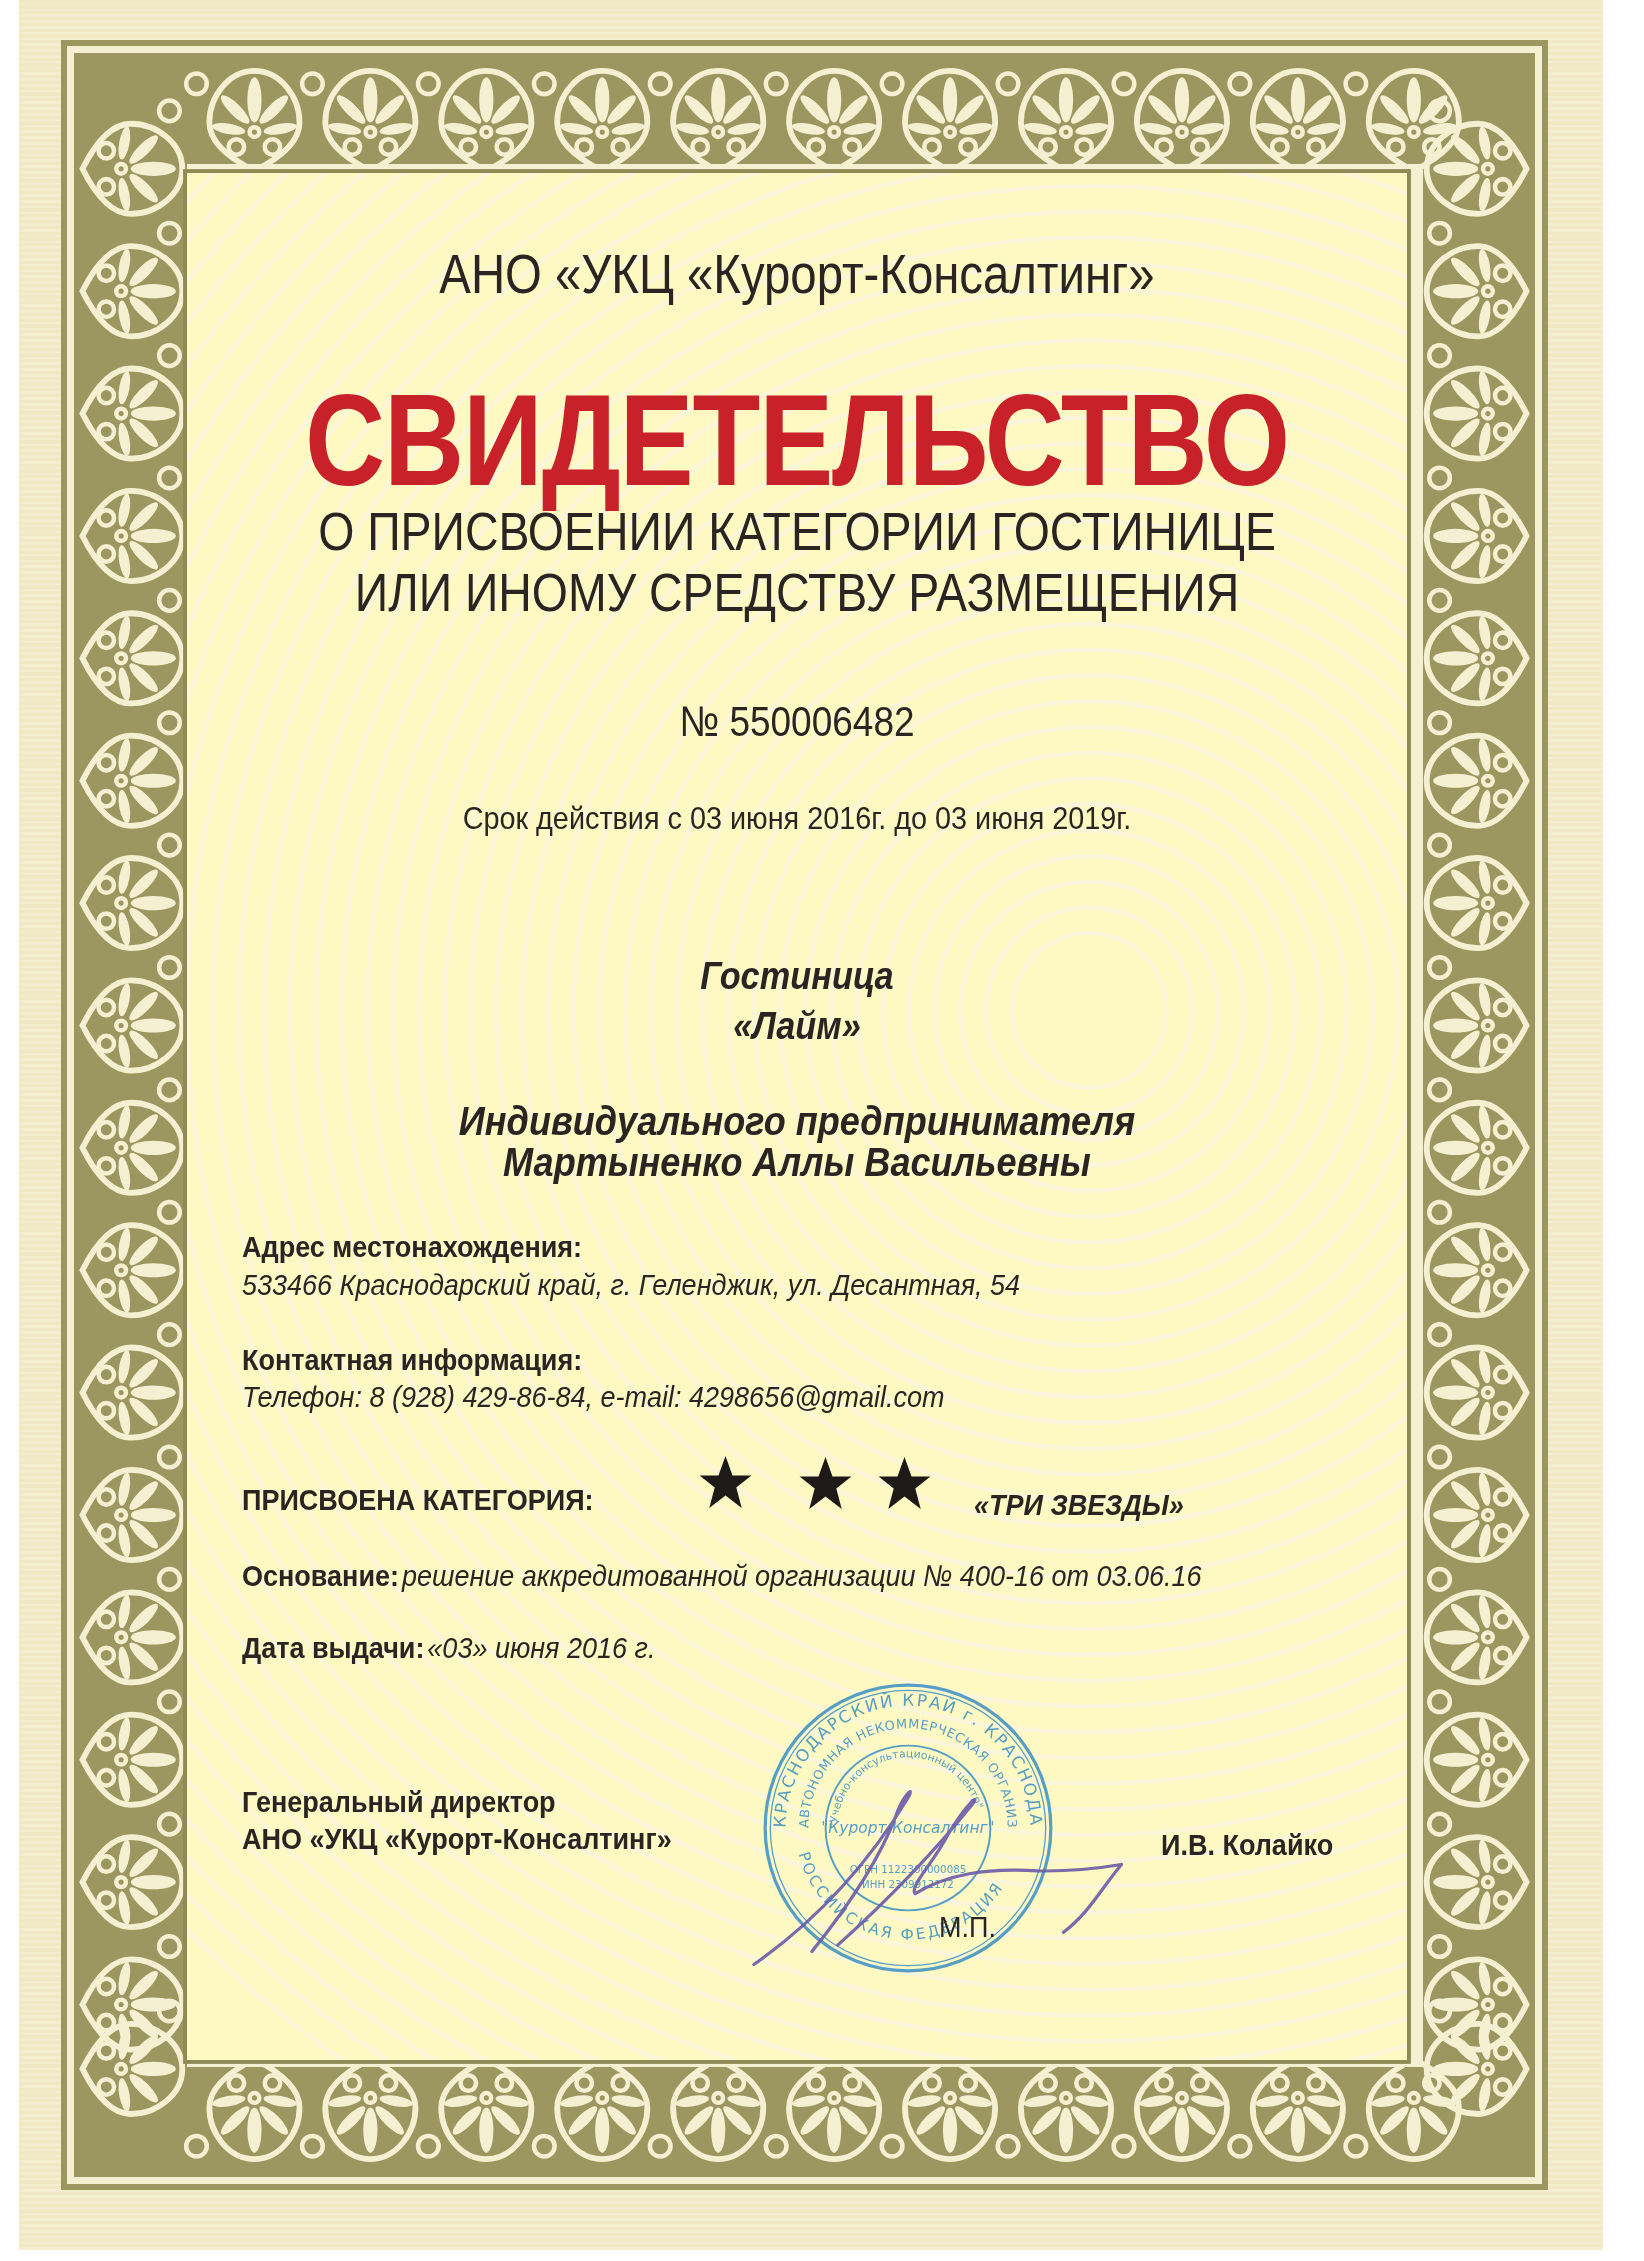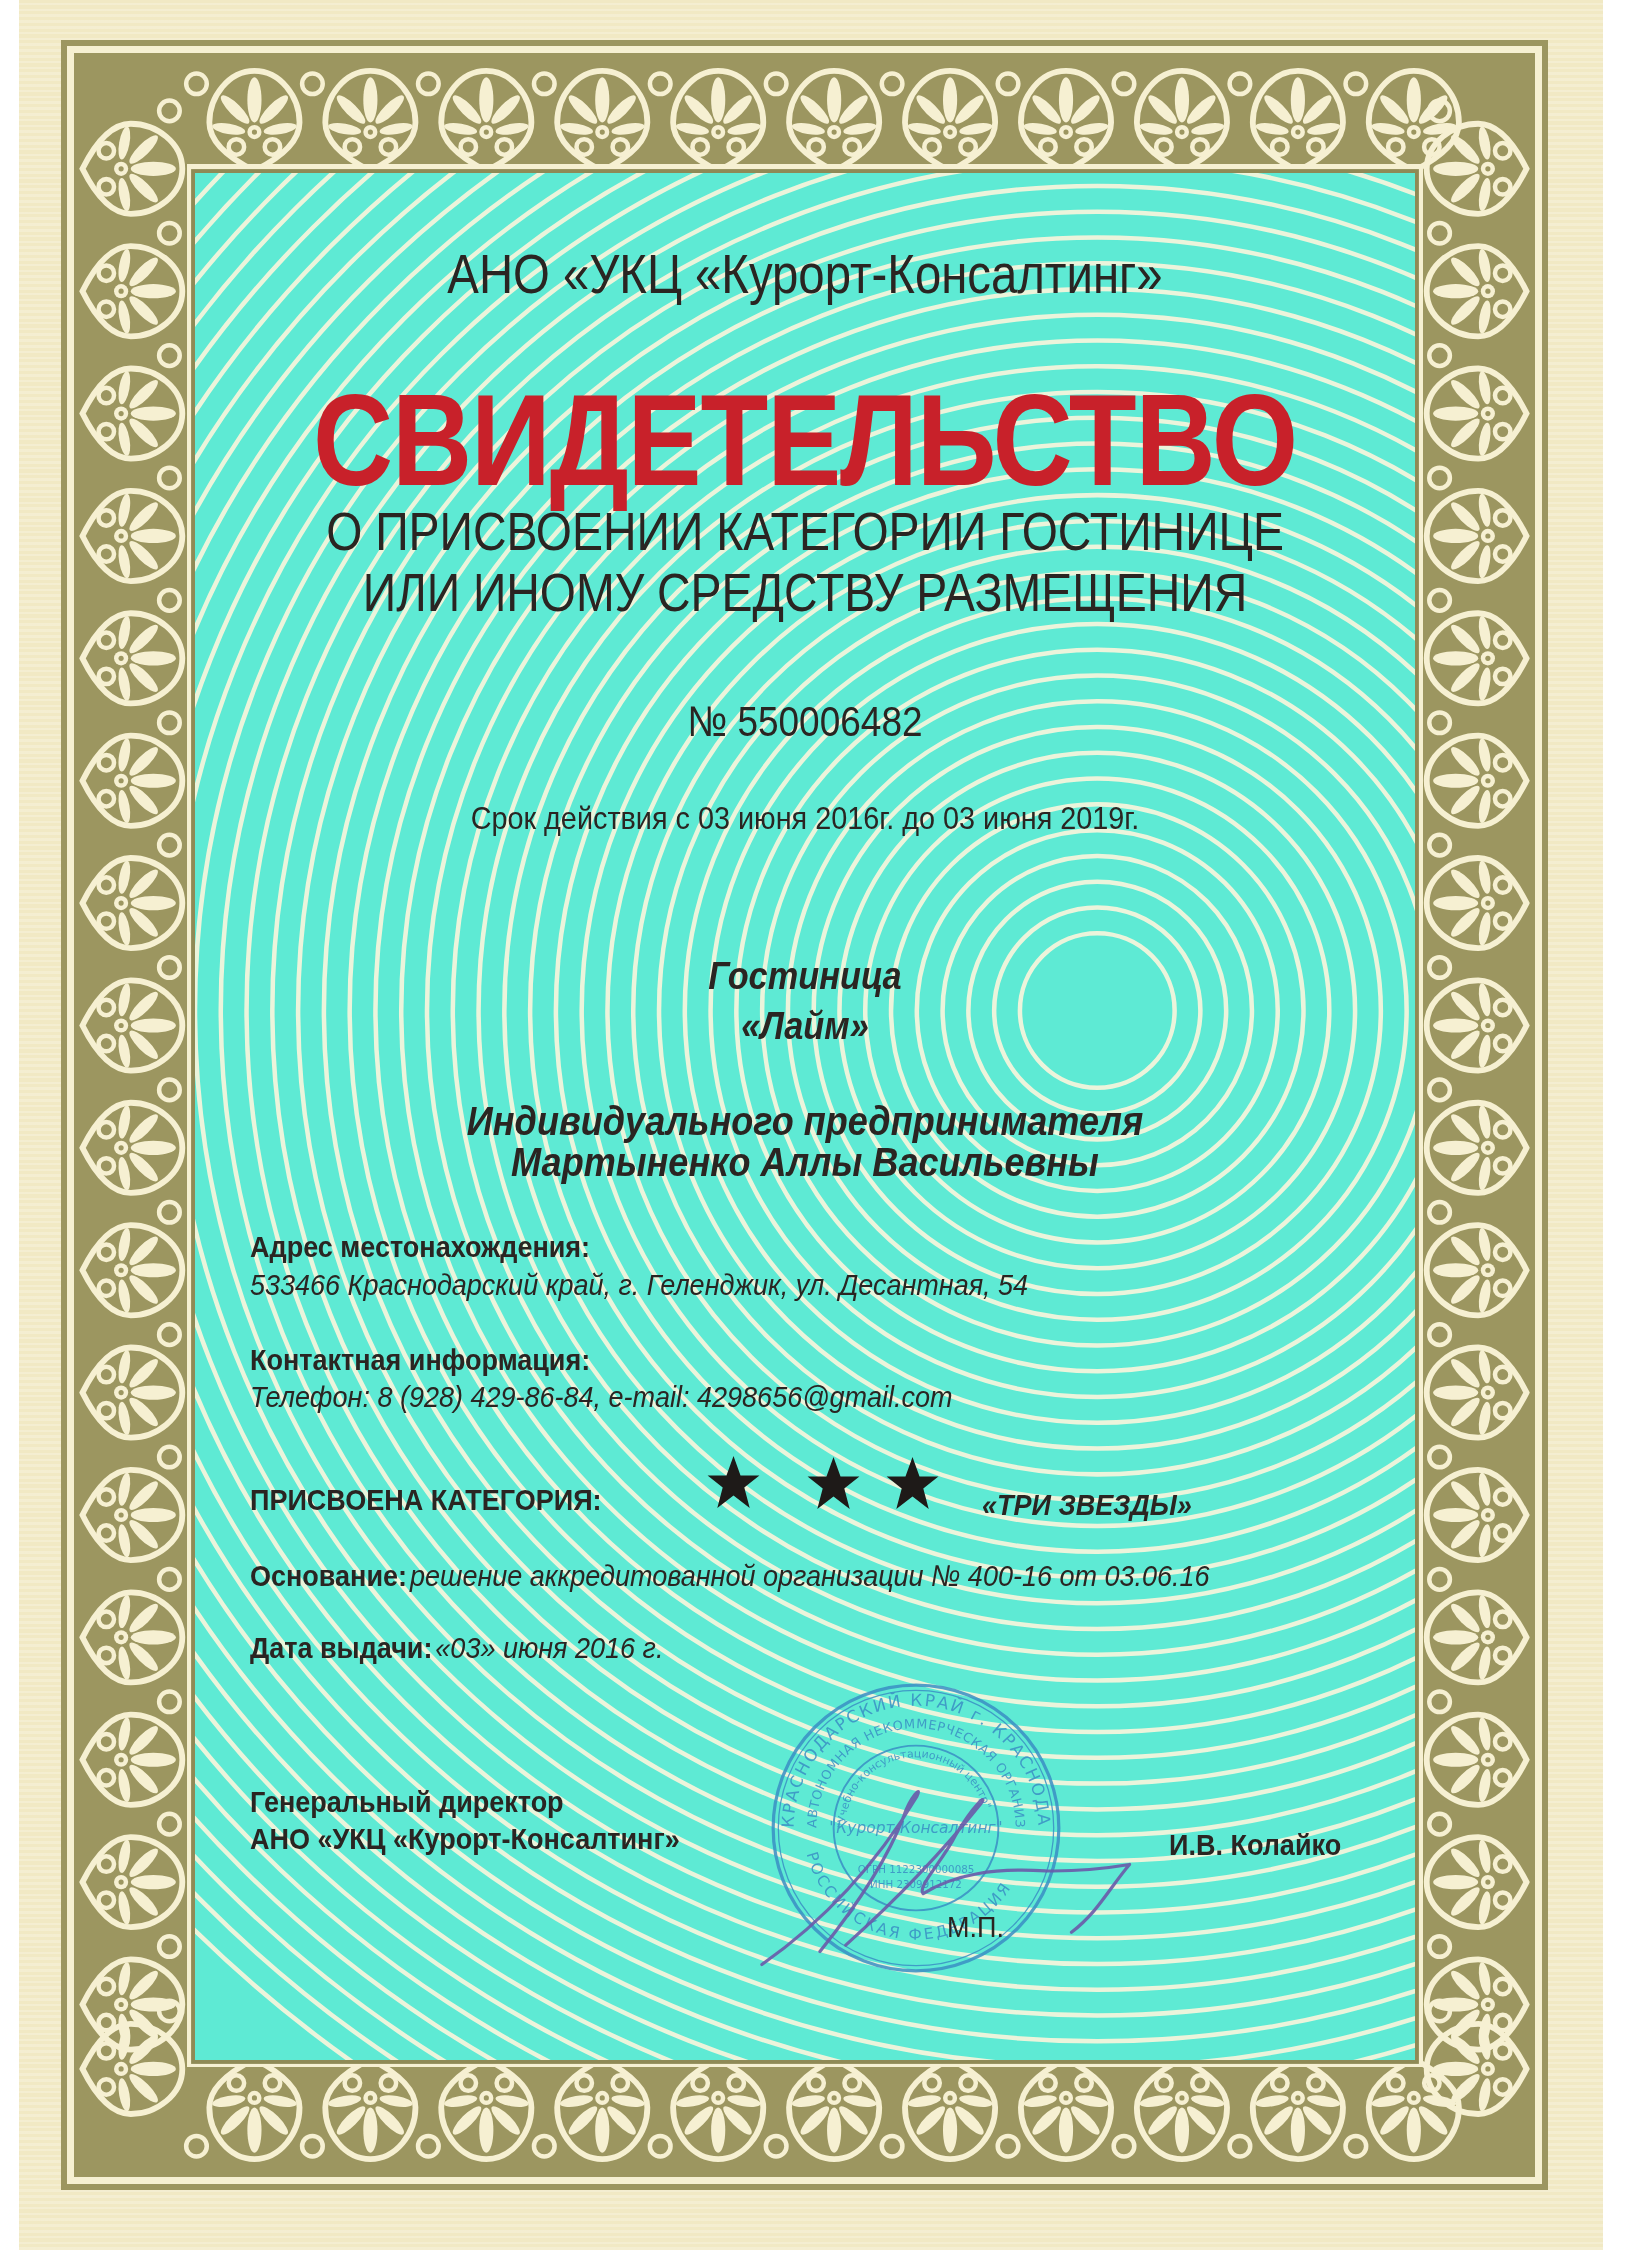--- a/index.html
+++ b/index.html
@@ -3,22 +3,22 @@
 <meta charset="utf-8">
 <style>
   html, body { margin:0; padding:0; }
   body { width:1644px; height:2261px; position:relative; overflow:hidden; background:#ffffff; font-family:"DejaVu Sans", sans-serif; }
   .paper { position:absolute; left:18.7px; top:0; width:1584px; height:2250px; background:#f1e9c4;
     background-image: repeating-linear-gradient(0deg, rgba(255,255,255,0.22) 0 2.6px, rgba(0,0,0,0) 2.6px 5.8px); }
   .band { position:absolute; left:61px; top:40px; width:1487px; height:2150px; background:#9c9660; box-sizing:border-box; }
   .band::before { content:""; position:absolute; left:5.8px; top:5.8px; right:5.8px; bottom:5.8px; border:7.7px solid #f6f0d2; box-sizing:border-box; }
   .ornament { position:absolute; left:0; top:0; width:1487px; height:2150px; }
   .inner-line { position:absolute; left:187px; top:164px; width:1236px; height:1903px; background:#f6f0d2; }
-  .panel { position:absolute; left:195px; top:173px; width:1220px; height:1887px; overflow:hidden;
-    background:#5eead4; box-shadow: 0 0 0 3.9px #8f8a56; }
+  .panel { position:absolute; left:187px; top:173px; width:1220px; height:1887px; overflow:hidden;
+    background:#fef9c3; box-shadow: 0 0 0 3.9px #8f8a56; }
   .panel-bg { position:absolute; left:0; top:0; width:100%; height:100%; }
   .txt { position:absolute; color:#2a2522; white-space:nowrap; line-height:1; }
   .center { left:0; width:1220px; text-align:center; }
   .org { font-family:"Liberation Sans Narrow","Liberation Sans", sans-serif; font-size:55px; transform:scaleX(0.86); }
   .title { font-family:"Liberation Sans", sans-serif; font-weight:bold; font-size:129px; color:#c8212a; letter-spacing:-1.3px; transform:scaleX(0.86); }
   .subtitle { font-family:"Liberation Sans", sans-serif; font-size:54px; transform:scaleX(0.86); }
   .number { font-family:"Liberation Sans", sans-serif; font-size:43px; transform:scaleX(0.86); }
   .validity { font-family:"Liberation Sans", sans-serif; font-size:32px; transform:scaleX(0.9); }
   .hotel { font-family:"Liberation Sans", sans-serif; font-style:italic; font-weight:bold; font-size:39px; transform:scaleX(0.88); }
   .owner { font-family:"Liberation Sans", sans-serif; font-style:italic; font-weight:bold; font-size:41px; transform:scaleX(0.88); }

